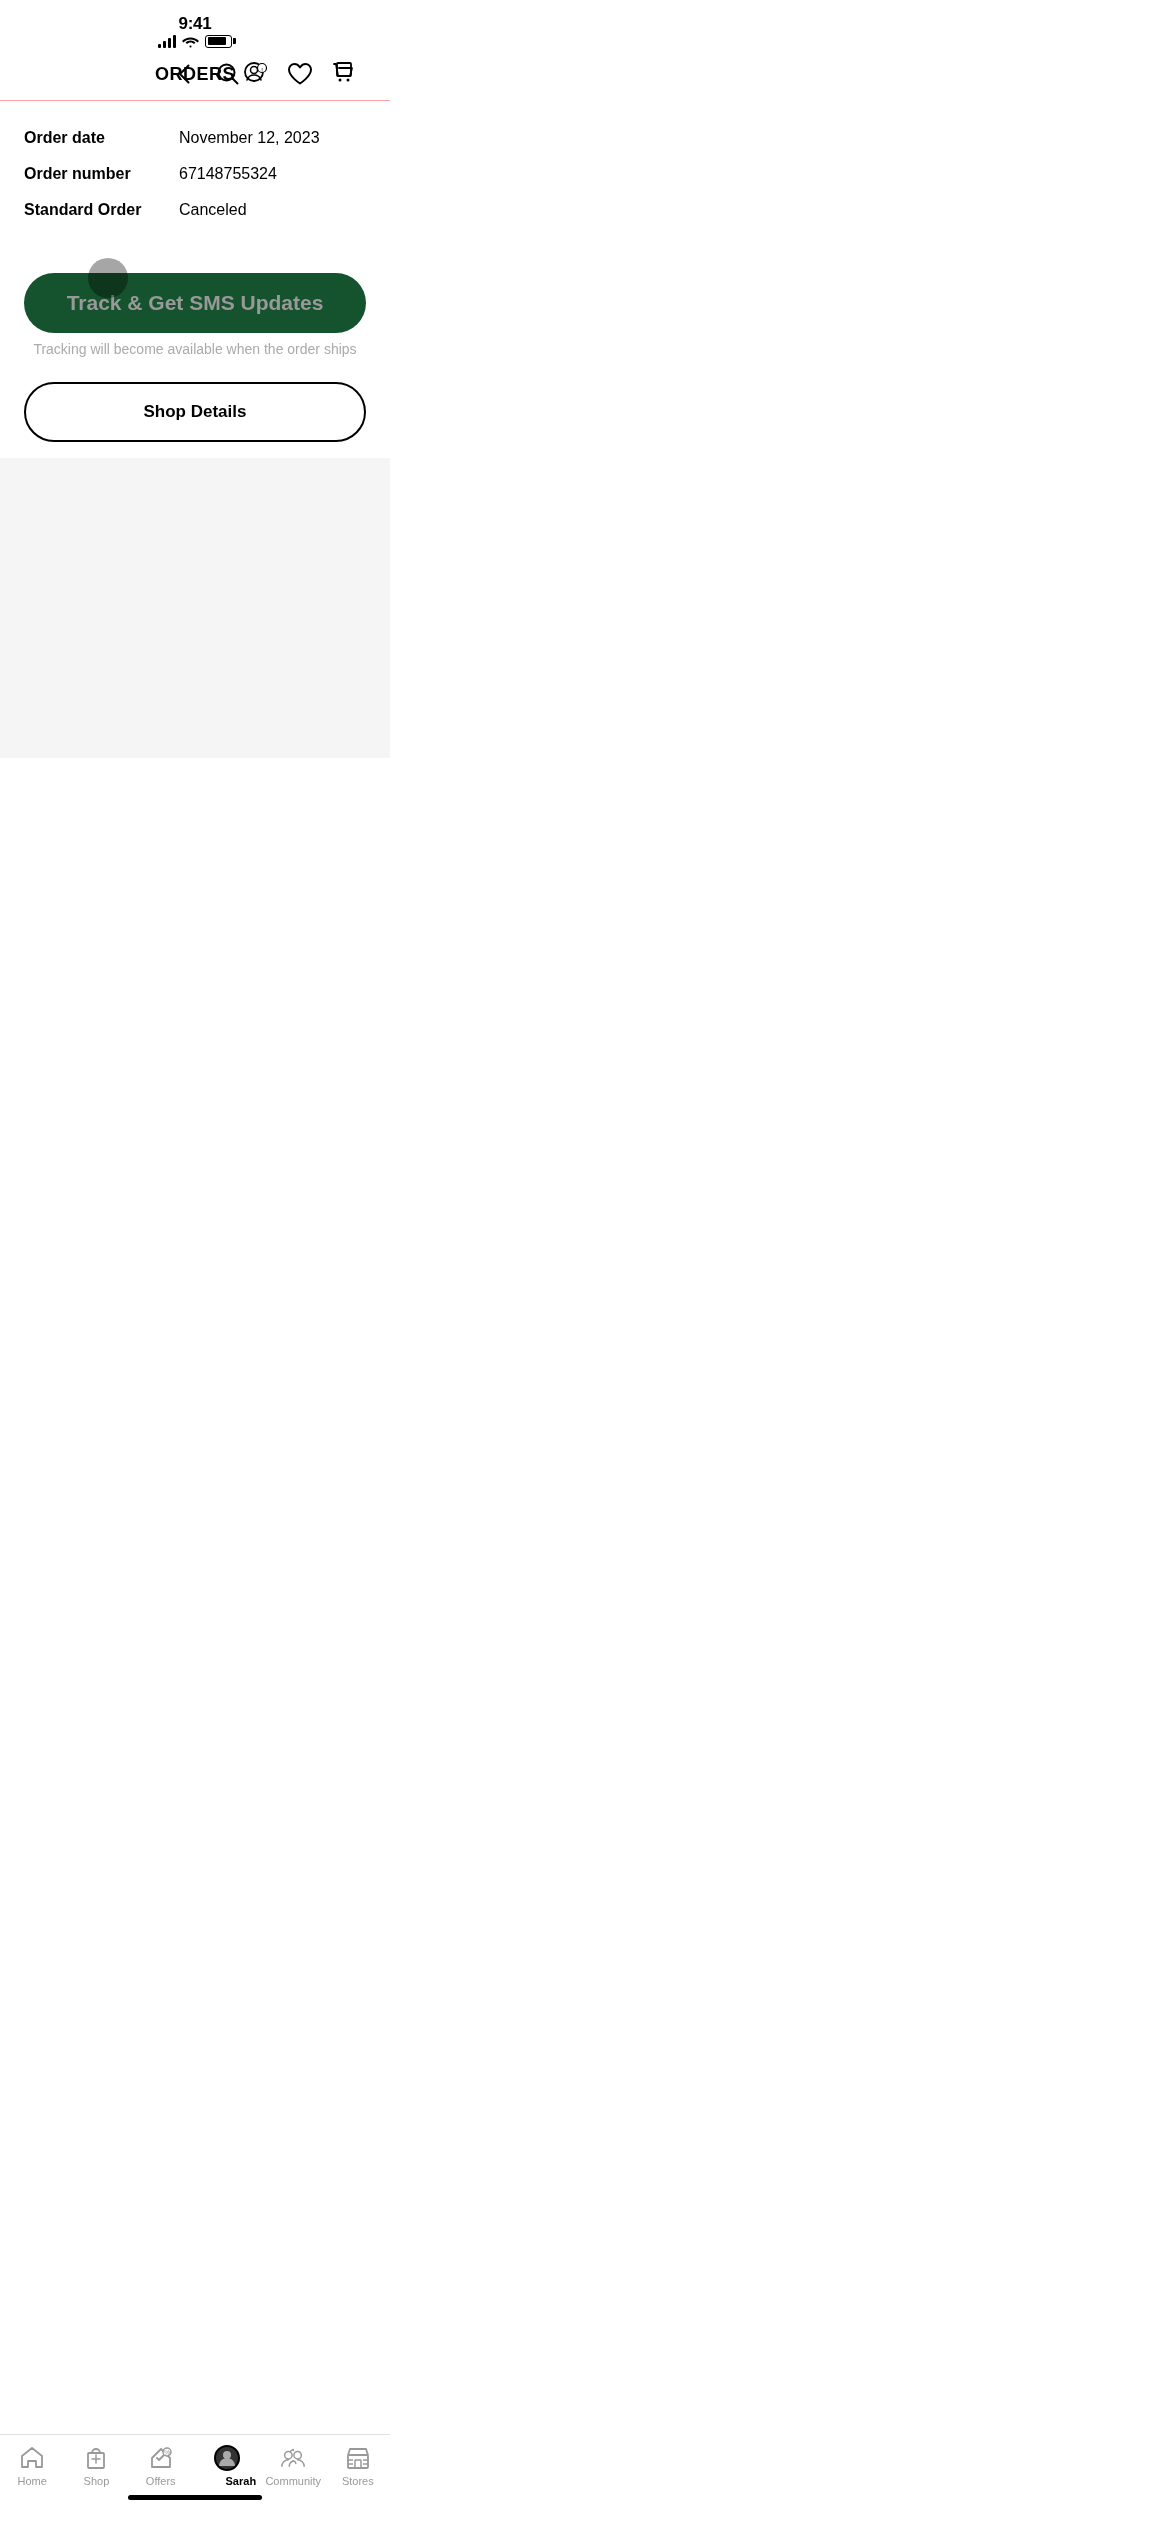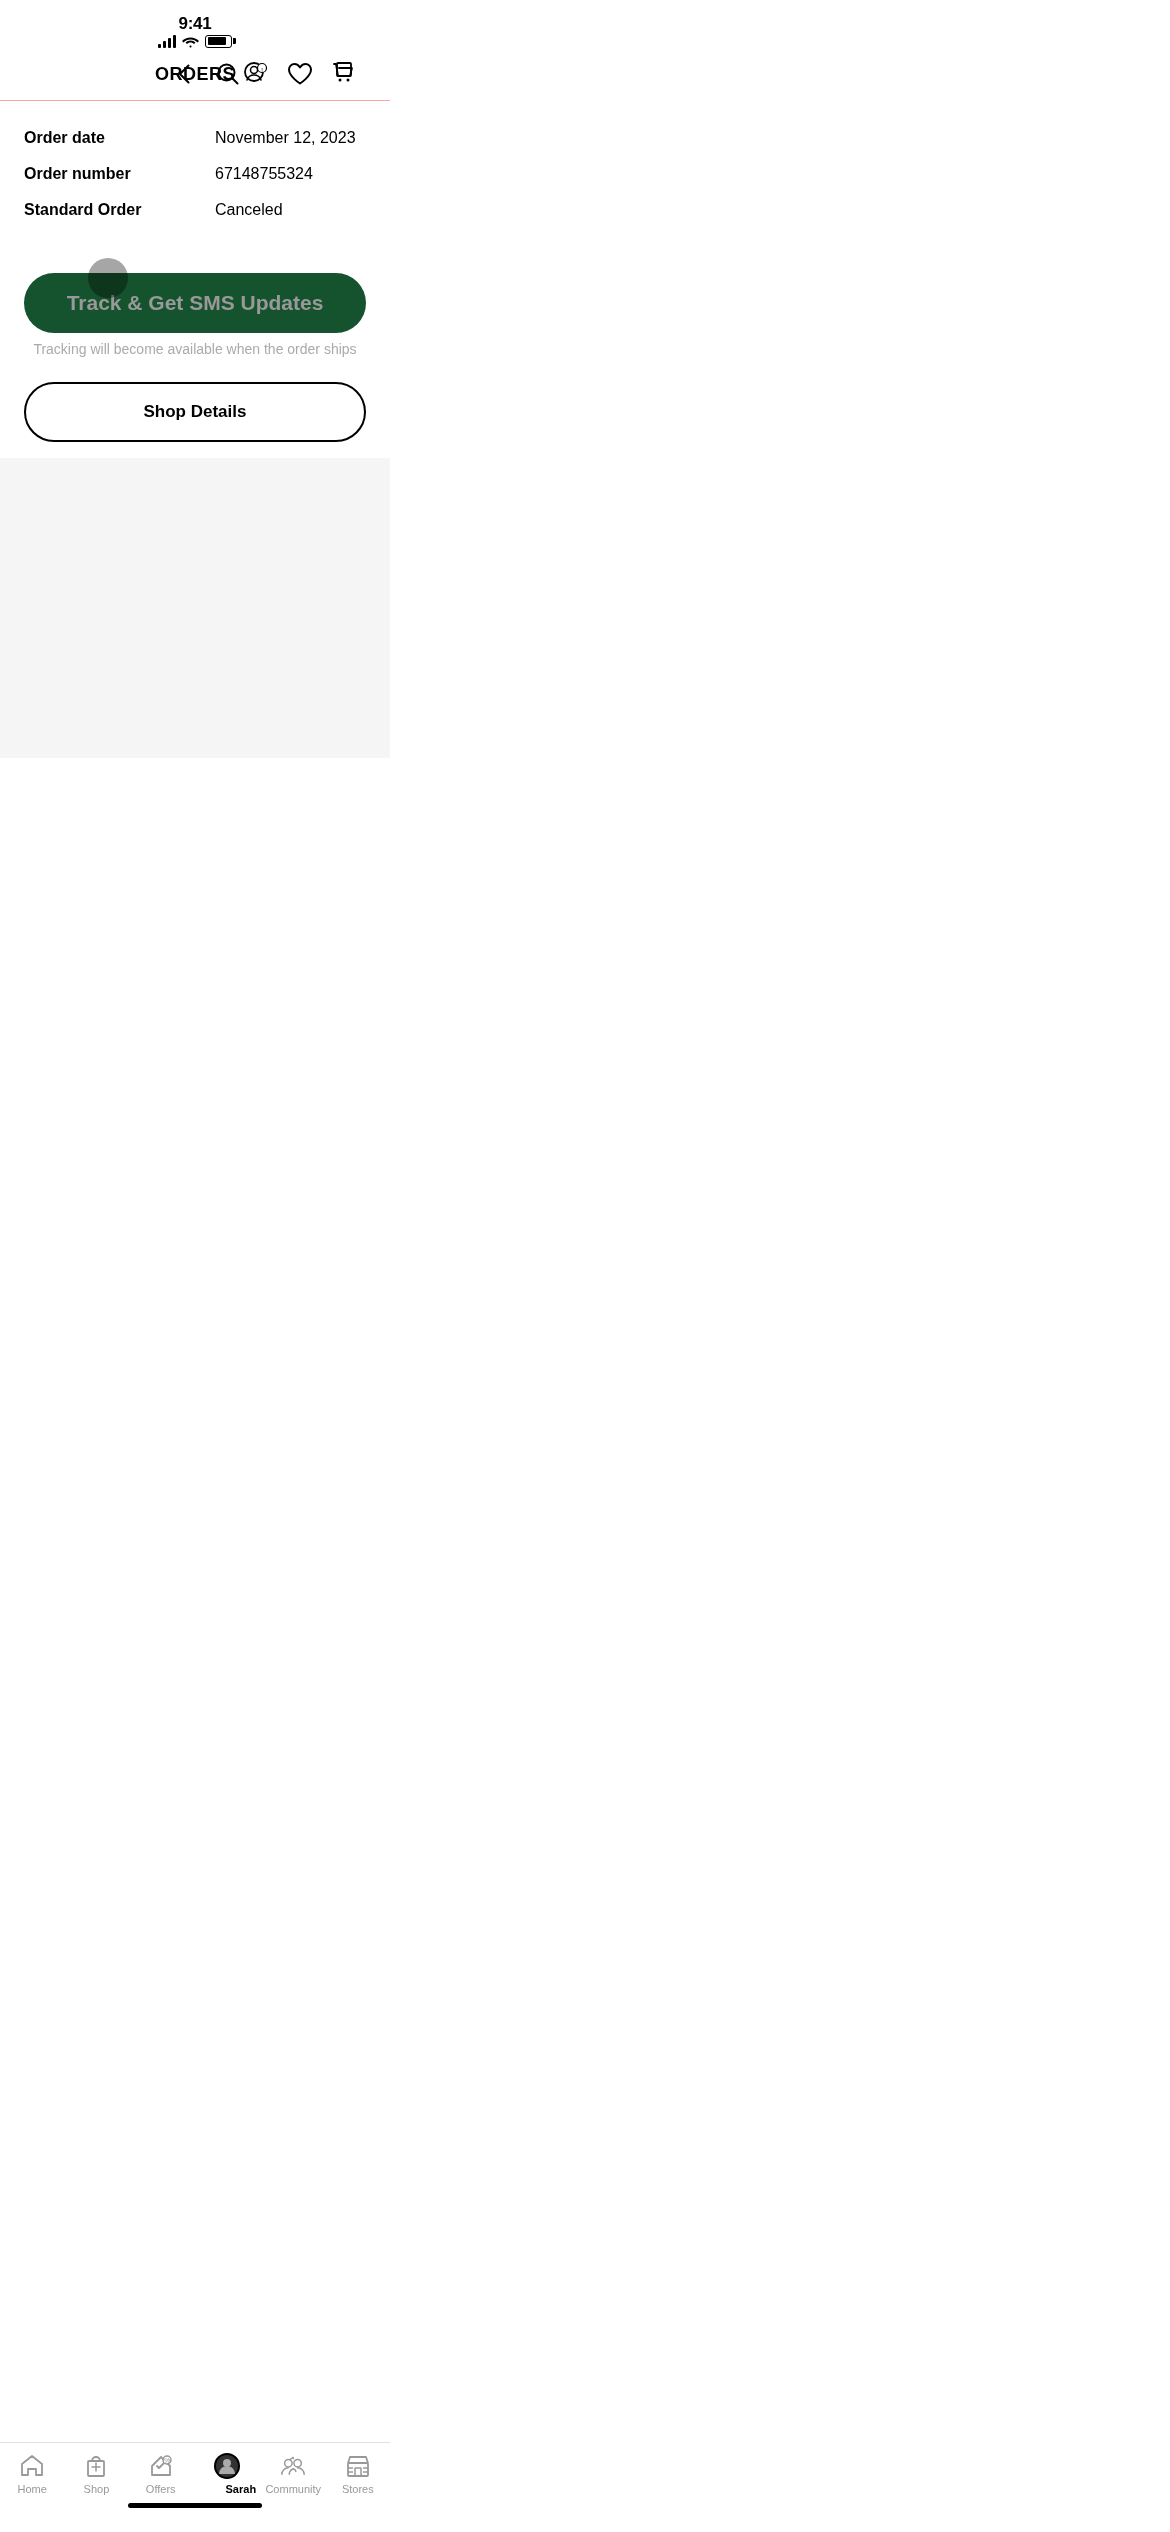--- a/index.html
+++ b/index.html
@@ -133,21 +133,20 @@
     
     .order-info {
       padding: 28px 24px 24px;
       background: #fff;
     }
 
     .order-row {
       display: flex;
       align-items: flex-start;
       margin-bottom: 18px;
-      gap: 36px;
     }
 
     .order-label {
       font-size: 16px;
       font-weight: 700;
       color: #000;
       min-width: 155px;
     }
 
     .order-value {
@@ -197,21 +196,21 @@
     
     .content-area {
       background: #f5f5f5;
       flex: 1;
       min-height: 300px;
     }
 
     
     .bottom-nav {
       position: fixed;
-      bottom: 0;
+      bottom: 8px;
       left: 0;
       width: 390px;
       background: #fff;
       border-top: 1px solid #e0e0e0;
       padding: 10px 0 24px;
     }
 
     .bottom-nav-items {
       display: flex;
       justify-content: space-around;

